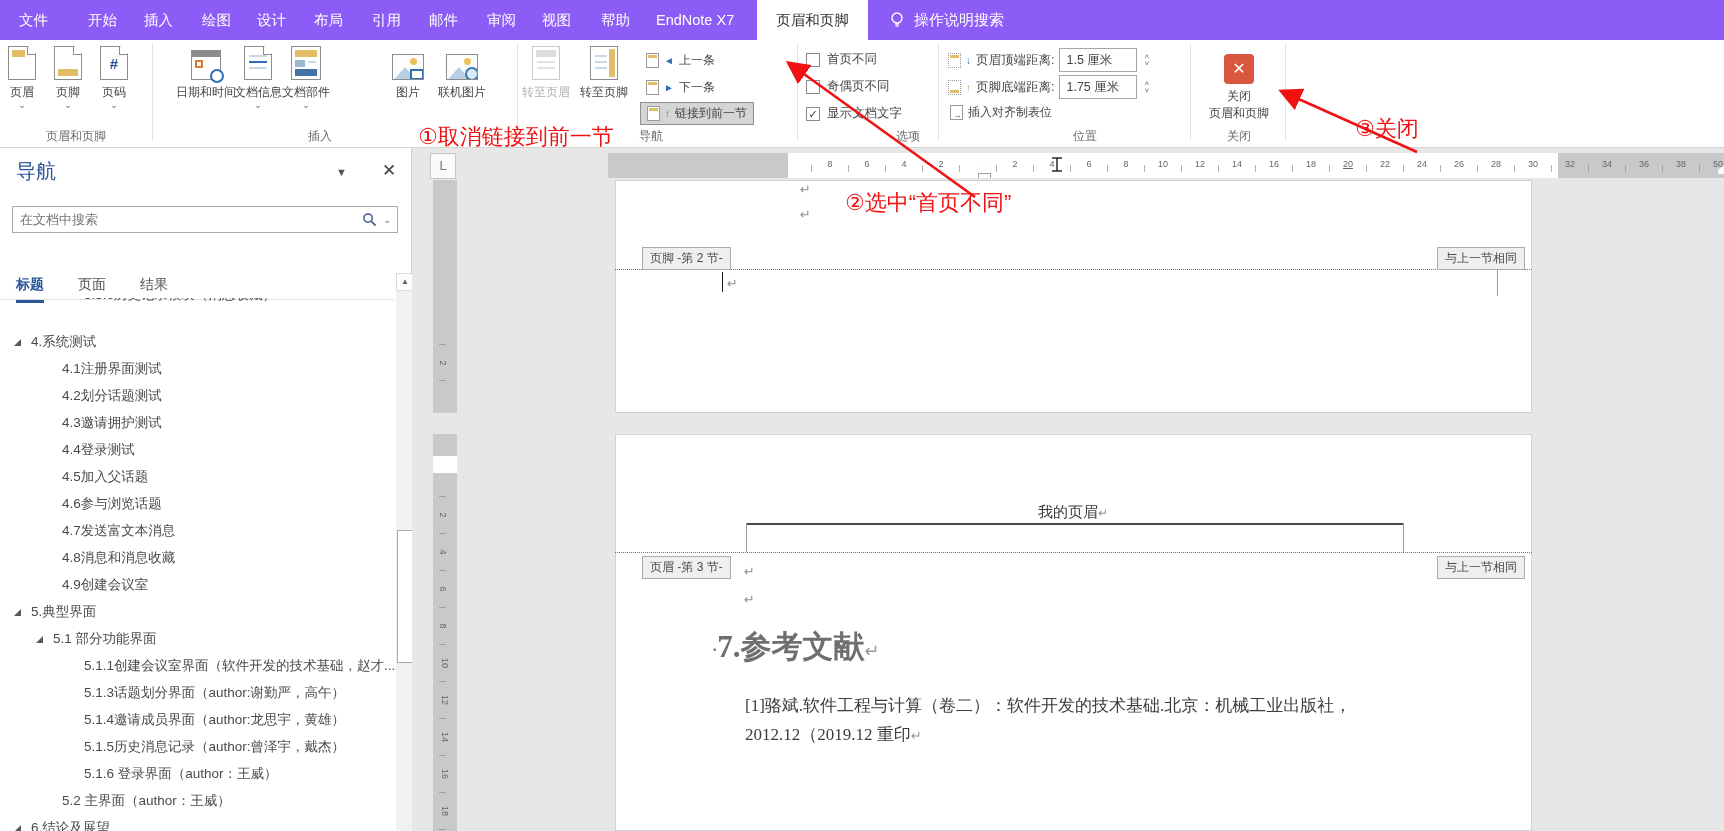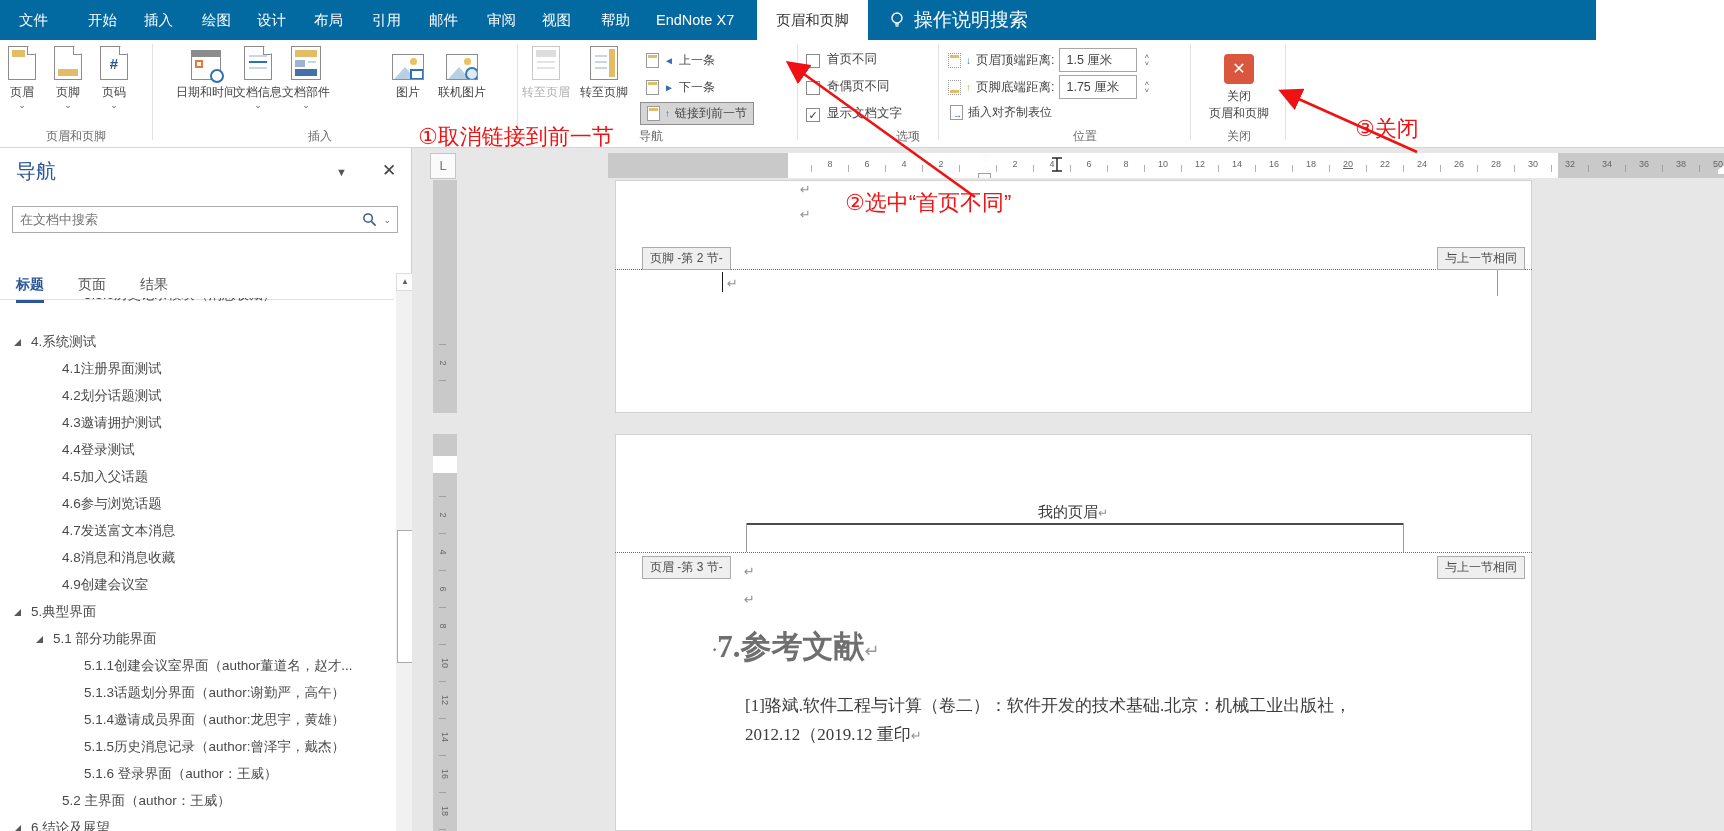--- a/index.html
+++ b/index.html
@@ -1,36 +1,36 @@
 <!DOCTYPE html>
 <html><head>
 <meta charset="utf-8">
 <style>
   html,body{margin:0;padding:0;background:#fff;}
   *{box-sizing:border-box;}
   .stage{position:relative;width:1724px;height:831px;overflow:hidden;
          font-family:"Liberation Sans","DejaVu Sans",sans-serif;color:#444;}
   
-  .tabbar{position:absolute;left:0;top:0;width:1596px;height:40px;background:#0369a1;}
+  .tabbar{position:absolute;left:0;top:0;width:1724px;height:40px;background:#8b5cf6;}
   .tab{position:absolute;top:0;height:40px;line-height:40px;color:#fff;font-size:14.5px;
        padding:0 4px;white-space:nowrap;cursor:default;}
   .tab.active{background:#fff;color:#333;padding:0 20px;}
-  .tellme{position:absolute;top:0;height:40px;line-height:40px;color:#fff;font-size:19px;display:flex;align-items:center;gap:8px;}
+  .tellme{position:absolute;top:0;height:40px;line-height:40px;color:#fff;font-size:15px;display:flex;align-items:center;gap:8px;}
   .bulb{width:18px;height:18px;display:inline-block;}
   
   .ribbon{position:absolute;left:0;top:40px;width:1724px;height:108px;background:#fff;border-bottom:1px solid #d4d4d4;}
   .rsep{position:absolute;top:4px;height:96px;width:1px;background:#e2e2e2;}
   .grouplabel{position:absolute;top:88px;font-size:12px;color:#6a6a6a;transform:translateX(-50%);white-space:nowrap;}
   .bigbtn{position:absolute;top:4px;display:flex;flex-direction:column;align-items:center;font-size:12px;color:#444;cursor:default;}
   .bigbtn .lbl{margin-top:4px;white-space:nowrap;}
   .bigbtn .chev{font-size:9px;color:#666;margin-top:1px;line-height:6px;}
   .bigbtn.disabled{color:#b0b0b0;}
   .smallbtn{position:absolute;display:flex;align-items:center;gap:5px;font-size:12px;color:#444;white-space:nowrap;}
   .smallbtn.pressed{background:#d5d5d5;border:1px solid #8f8f8f;padding:2px 6px;}
-  .chkrow{position:absolute;display:flex;align-items:flex-end;gap:7px;font-size:12.5px;color:#444;}
+  .chkrow{position:absolute;display:flex;align-items:center;gap:7px;font-size:12.5px;color:#444;}
   .chk{width:14px;height:14px;background:#fff;border:1px solid #8a8a8a;font-size:11px;line-height:12px;text-align:center;color:#333;}
   .spinfield{position:absolute;display:flex;align-items:center;font-size:12.5px;color:#444;gap:5px;white-space:nowrap;}
   .spinbox{width:78px;height:24px;border:1px solid #a6a6a6;background:#fff;font-size:12.5px;line-height:22px;padding-left:6px;}
   .spinner{display:flex;flex-direction:column;font-size:8px;color:#666;line-height:7px;margin-left:2px;}
   
   .pageicon{width:28px;height:34px;background:#fff;border:1px solid #8c8c8c;position:relative;}
   .band-top{position:absolute;left:3px;top:3px;right:10px;height:7px;background:#e3bd66;}
   .band-top2{position:absolute;left:3px;top:3px;right:3px;height:7px;background:#e3bd66;}
   .band-bot{position:absolute;left:3px;bottom:3px;right:3px;height:7px;background:#e3bd66;}
   .fold{position:absolute;right:-1px;top:-1px;width:0;height:0;border-left:8px solid transparent;border-top:8px solid #fff;box-shadow:-1px 1px 0 #8c8c8c;}
@@ -385,21 +385,21 @@
         </div>
         <div class="titem" style="top: 305px; left: 14px;">
           <span class="tri"></span>
           <span>5.典型界面</span>
         </div>
         <div class="titem" style="top: 332px; left: 36px;">
           <span class="tri"></span>
           <span>5.1 部分功能界面</span>
         </div>
         <div class="titem" style="top: 359px; left: 84px;">
-          <span>5.1.1创建会议室界面（author董道名，赵才...</span>
+          <span>5.1.1创建会议室界面（软件开发的技术基础，赵才...</span>
         </div>
         <div class="titem" style="top: 386px; left: 84px;">
           <span>5.1.3话题划分界面（author:谢勤严，高午）</span>
         </div>
         <div class="titem" style="top: 413px; left: 84px;">
           <span>5.1.4邀请成员界面（author:龙思宇，黄雄）</span>
         </div>
         <div class="titem" style="top: 440px; left: 84px;">
           <span>5.1.5历史消息记录（author:曾泽宇，戴杰）</span>
         </div>

